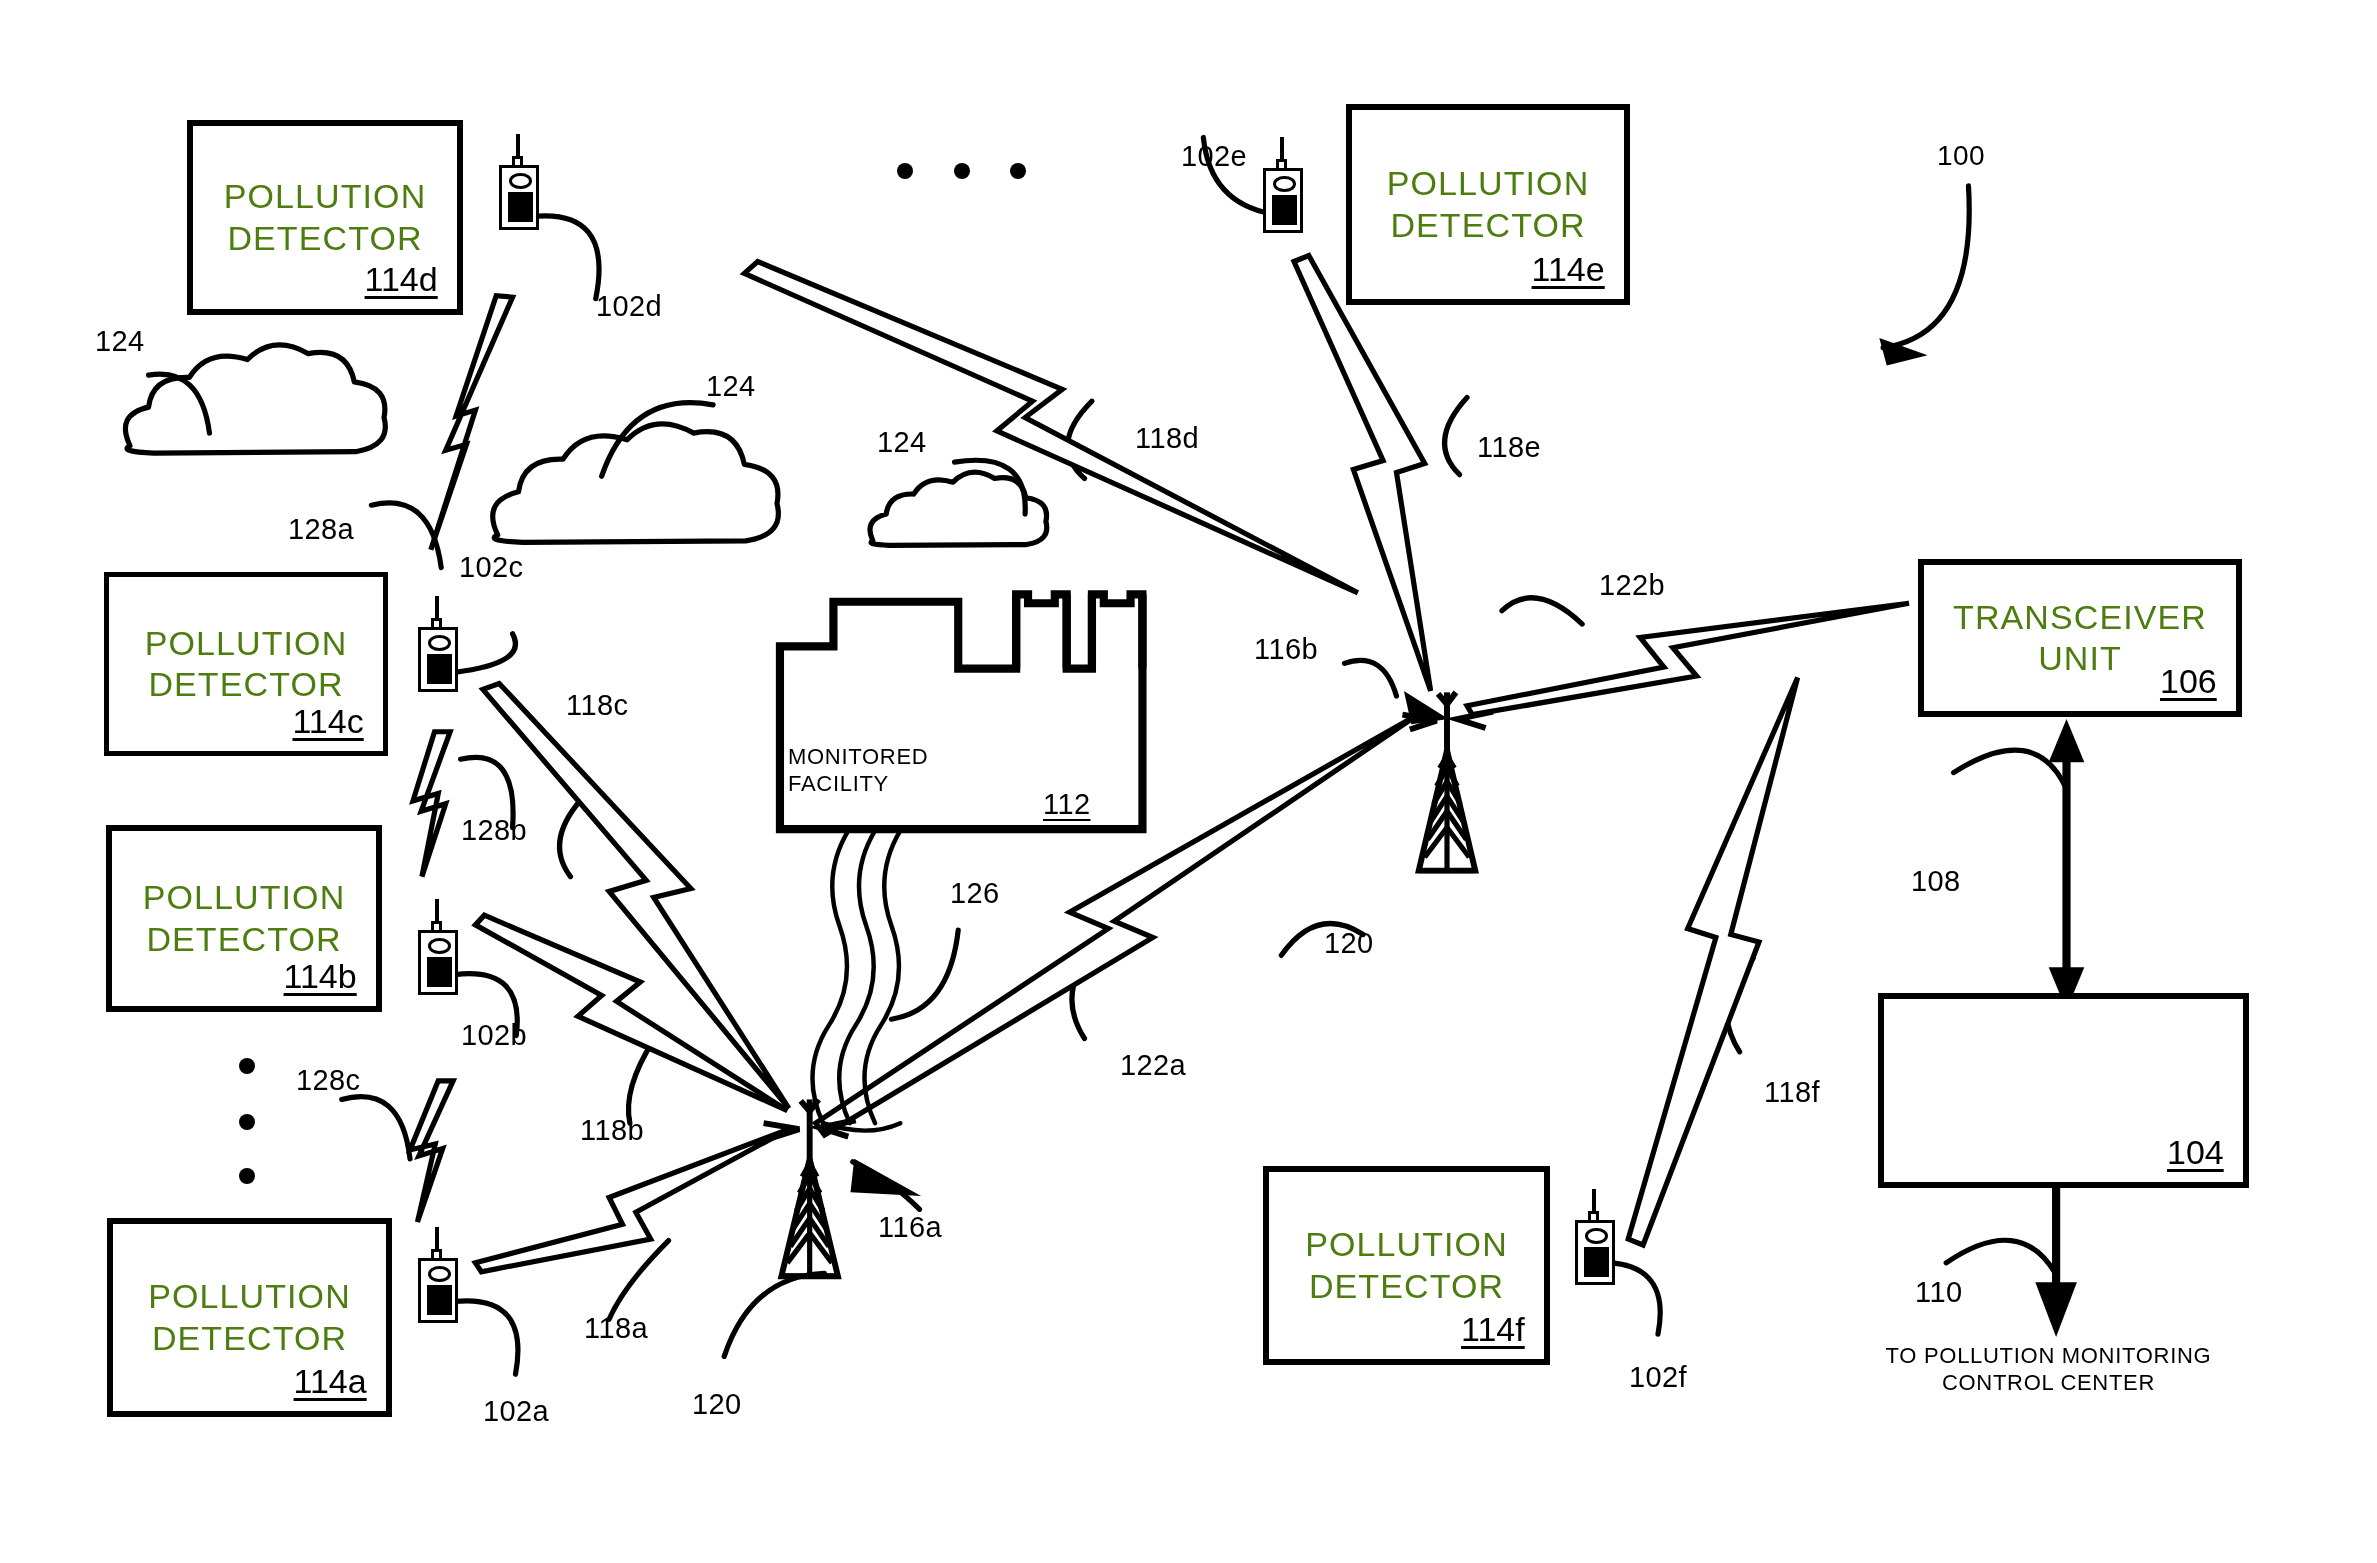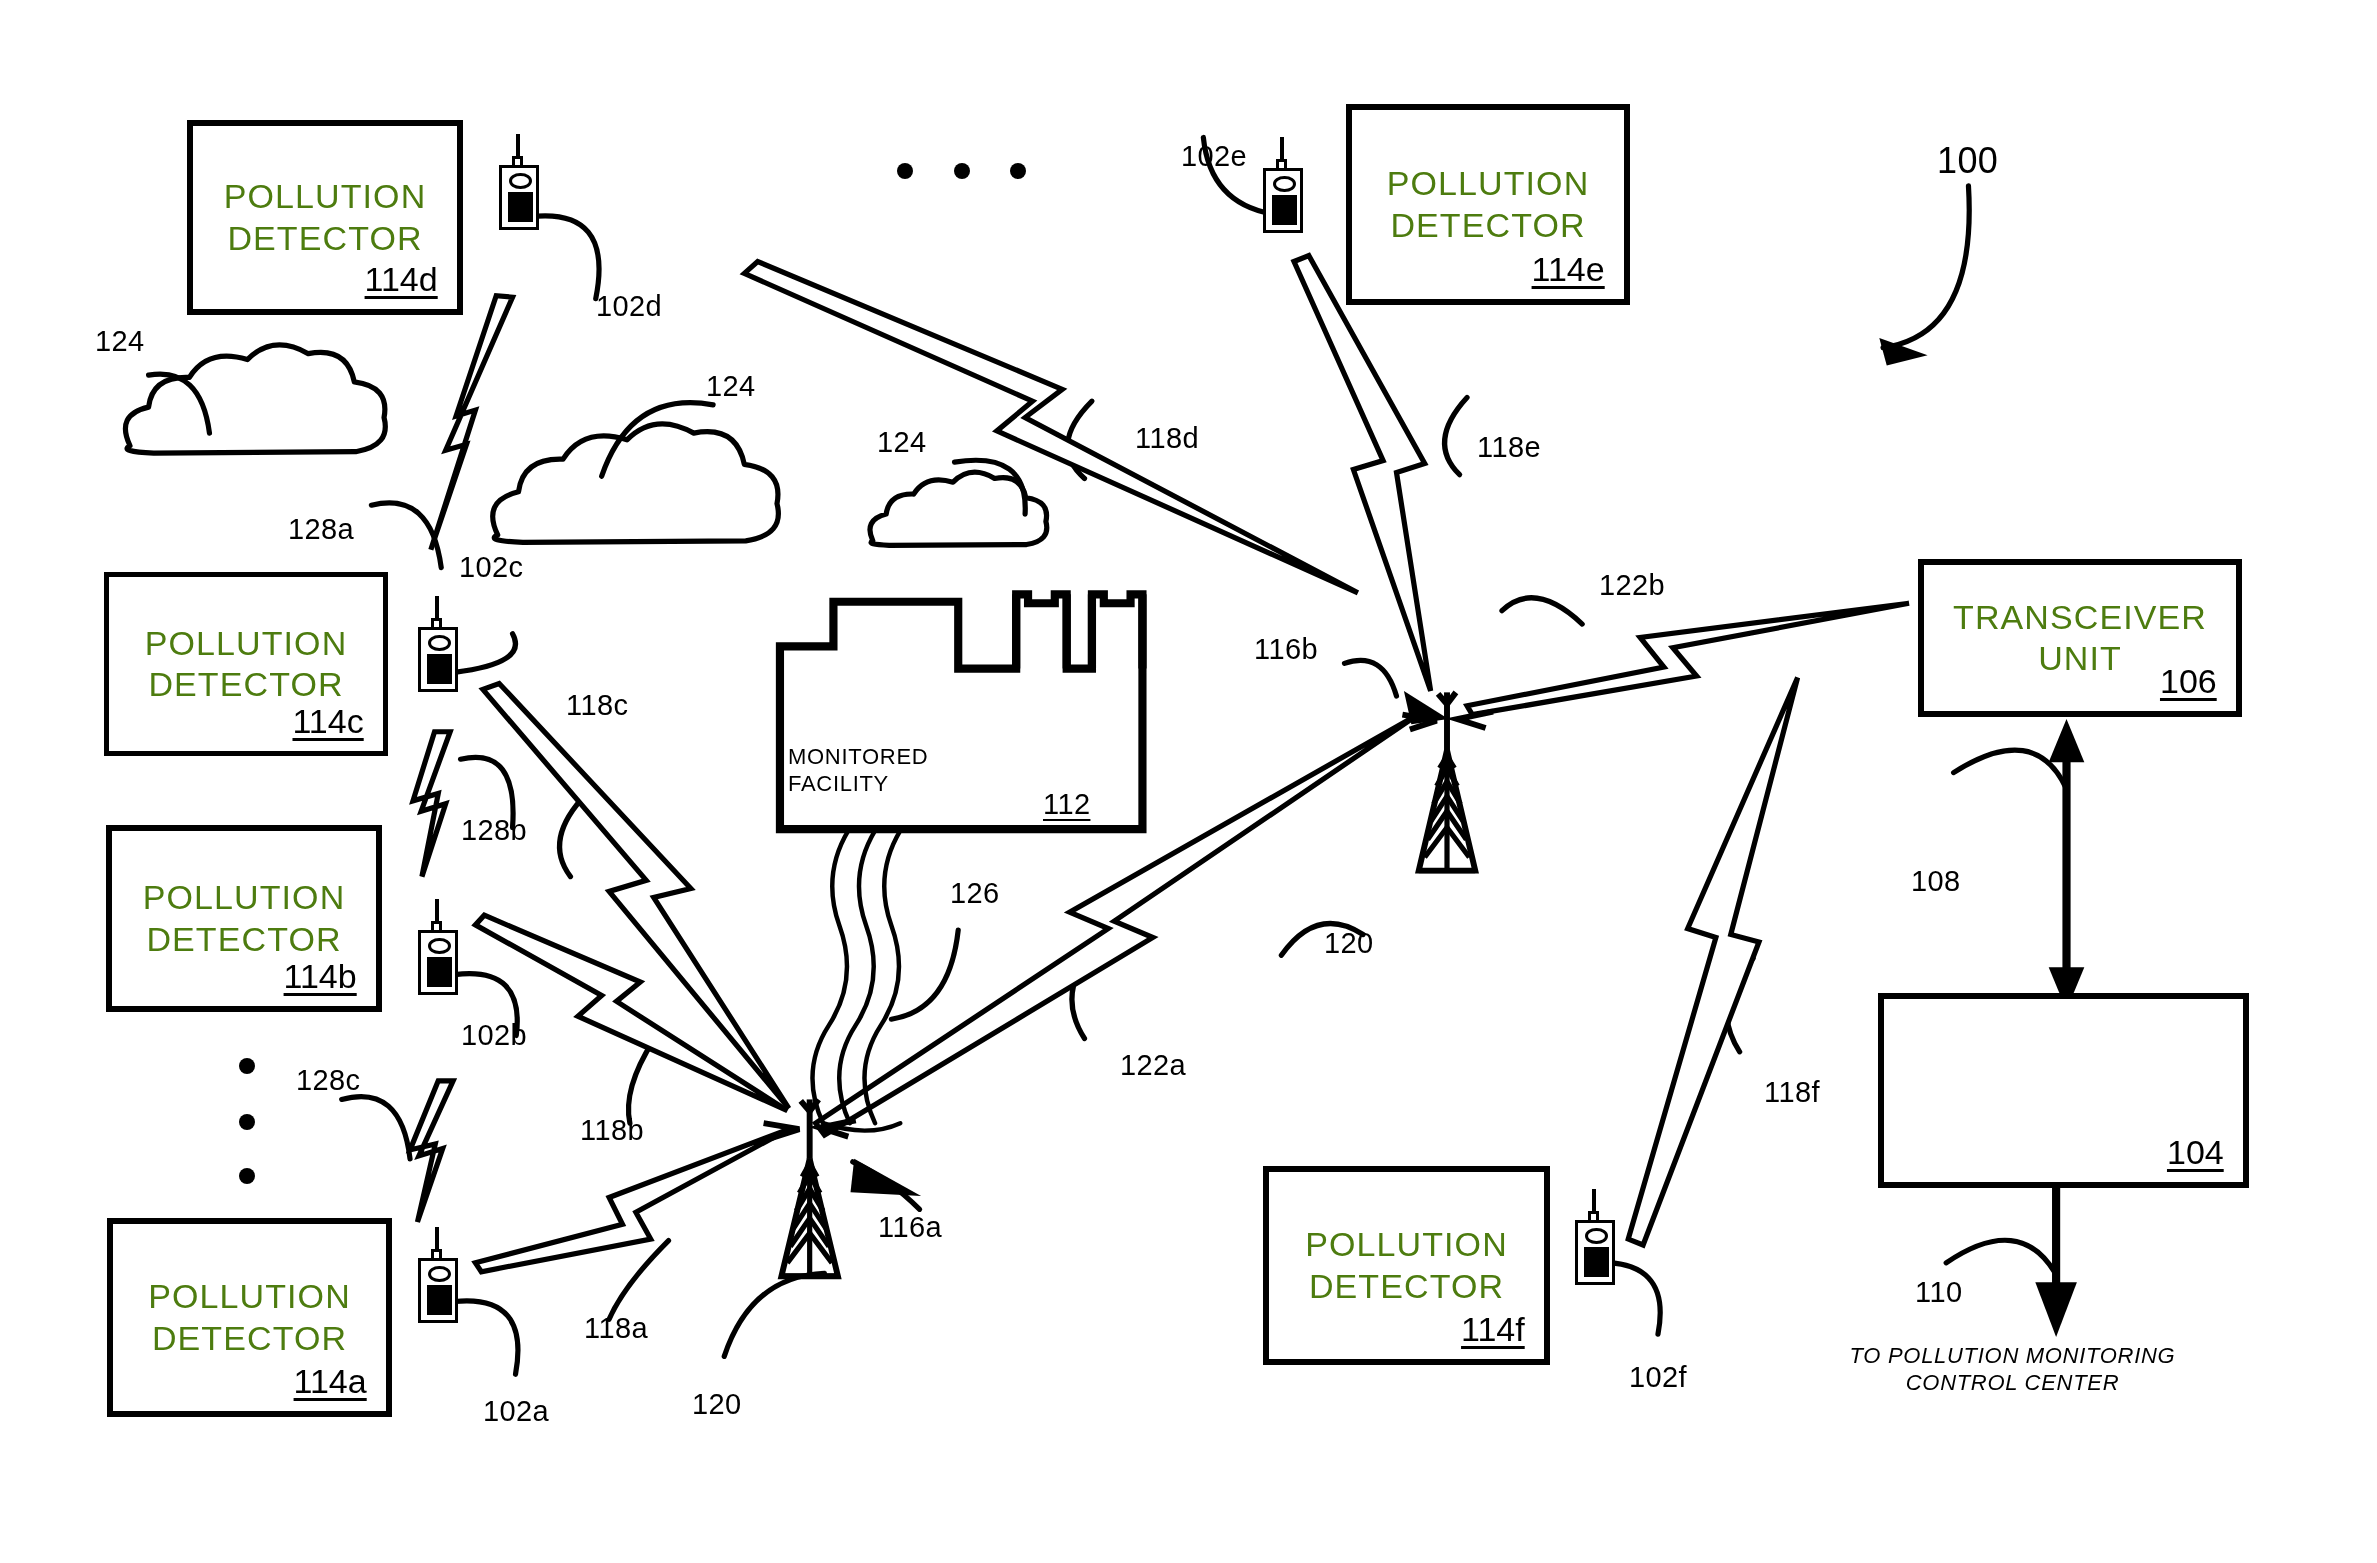--- a/index.html
+++ b/index.html
@@ -52,21 +52,21 @@
   }
   
   .ref {
     position: absolute;
     font-size: 29px;
     color: #000;
     white-space: nowrap;
     letter-spacing: 0.4px;
   }
   .ref-big {
-    font-size: 36px;
+    font-size: 28px;
   }
   .caption {
     position: absolute;
     font-size: 22px;
     line-height: 1.22;
     color: #000;
     text-align: center;
     white-space: pre-line;
     letter-spacing: 0.7px;
   }
@@ -315,21 +315,21 @@
   </div>
 
   <div class="box" style="left:1878px; top:993px; width:371px; height:195px;">
     <div class="box-ref">104</div>
   </div>
 
   <div class="caption" style="left:788px; top:744px; width:297px; text-align:left;">MONITORED
 FACILITY</div>
   <div class="ref" style="left:1043px; top:788px; text-decoration:underline; text-underline-offset:5.2px;">112</div>
 
-  <div class="caption" style="left:1708px; top:1343px; width:609px;font-style:italic;">TO POLLUTION MONITORING
+  <div class="caption" style="left:1744px; top:1343px; width:609px;">TO POLLUTION MONITORING
 CONTROL CENTER</div>
 
   <div class="handheld" style="left:499px; top:140px;">
     <div class="hh-antenna"></div>
     <div class="hh-neck"></div>
     <div class="hh-body">
       <div class="hh-speaker"></div>
       <div class="hh-keypad"></div>
     </div>
   </div>

